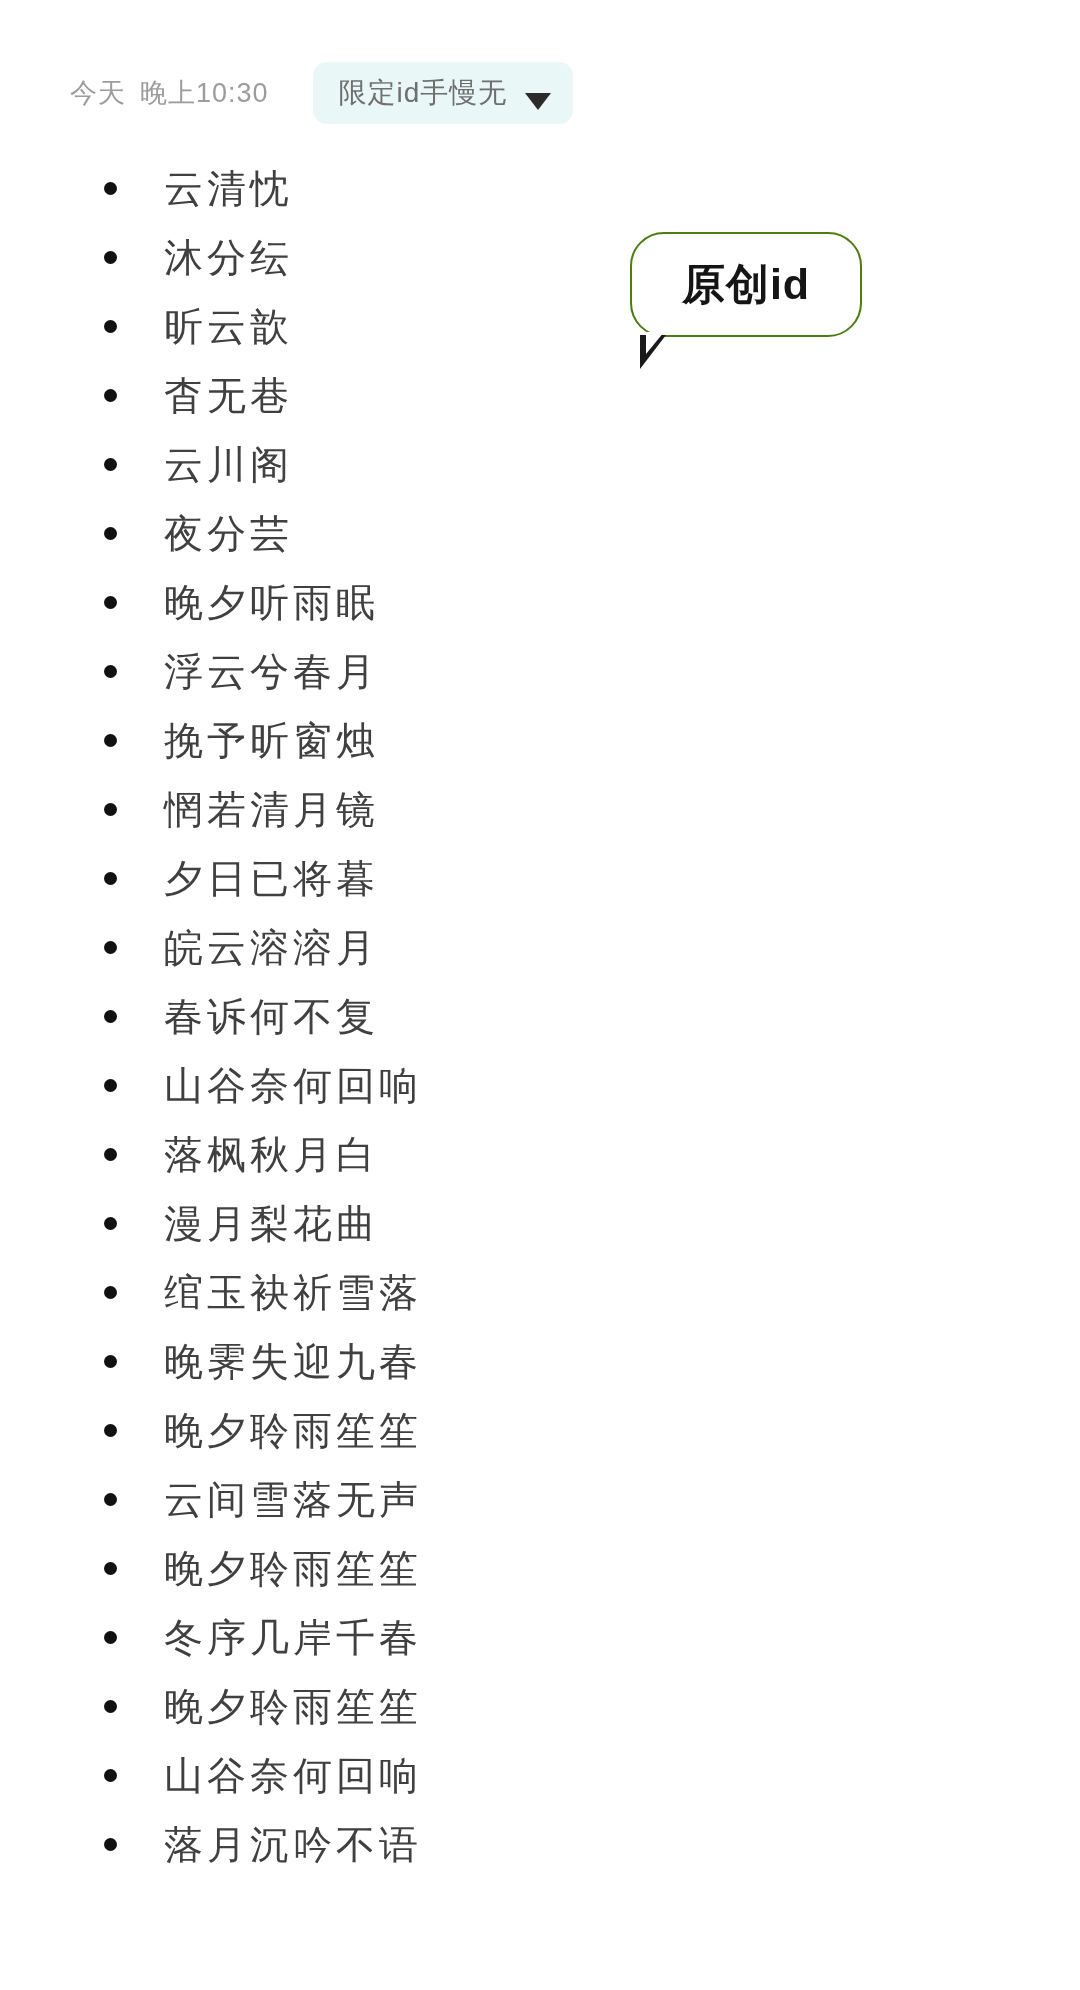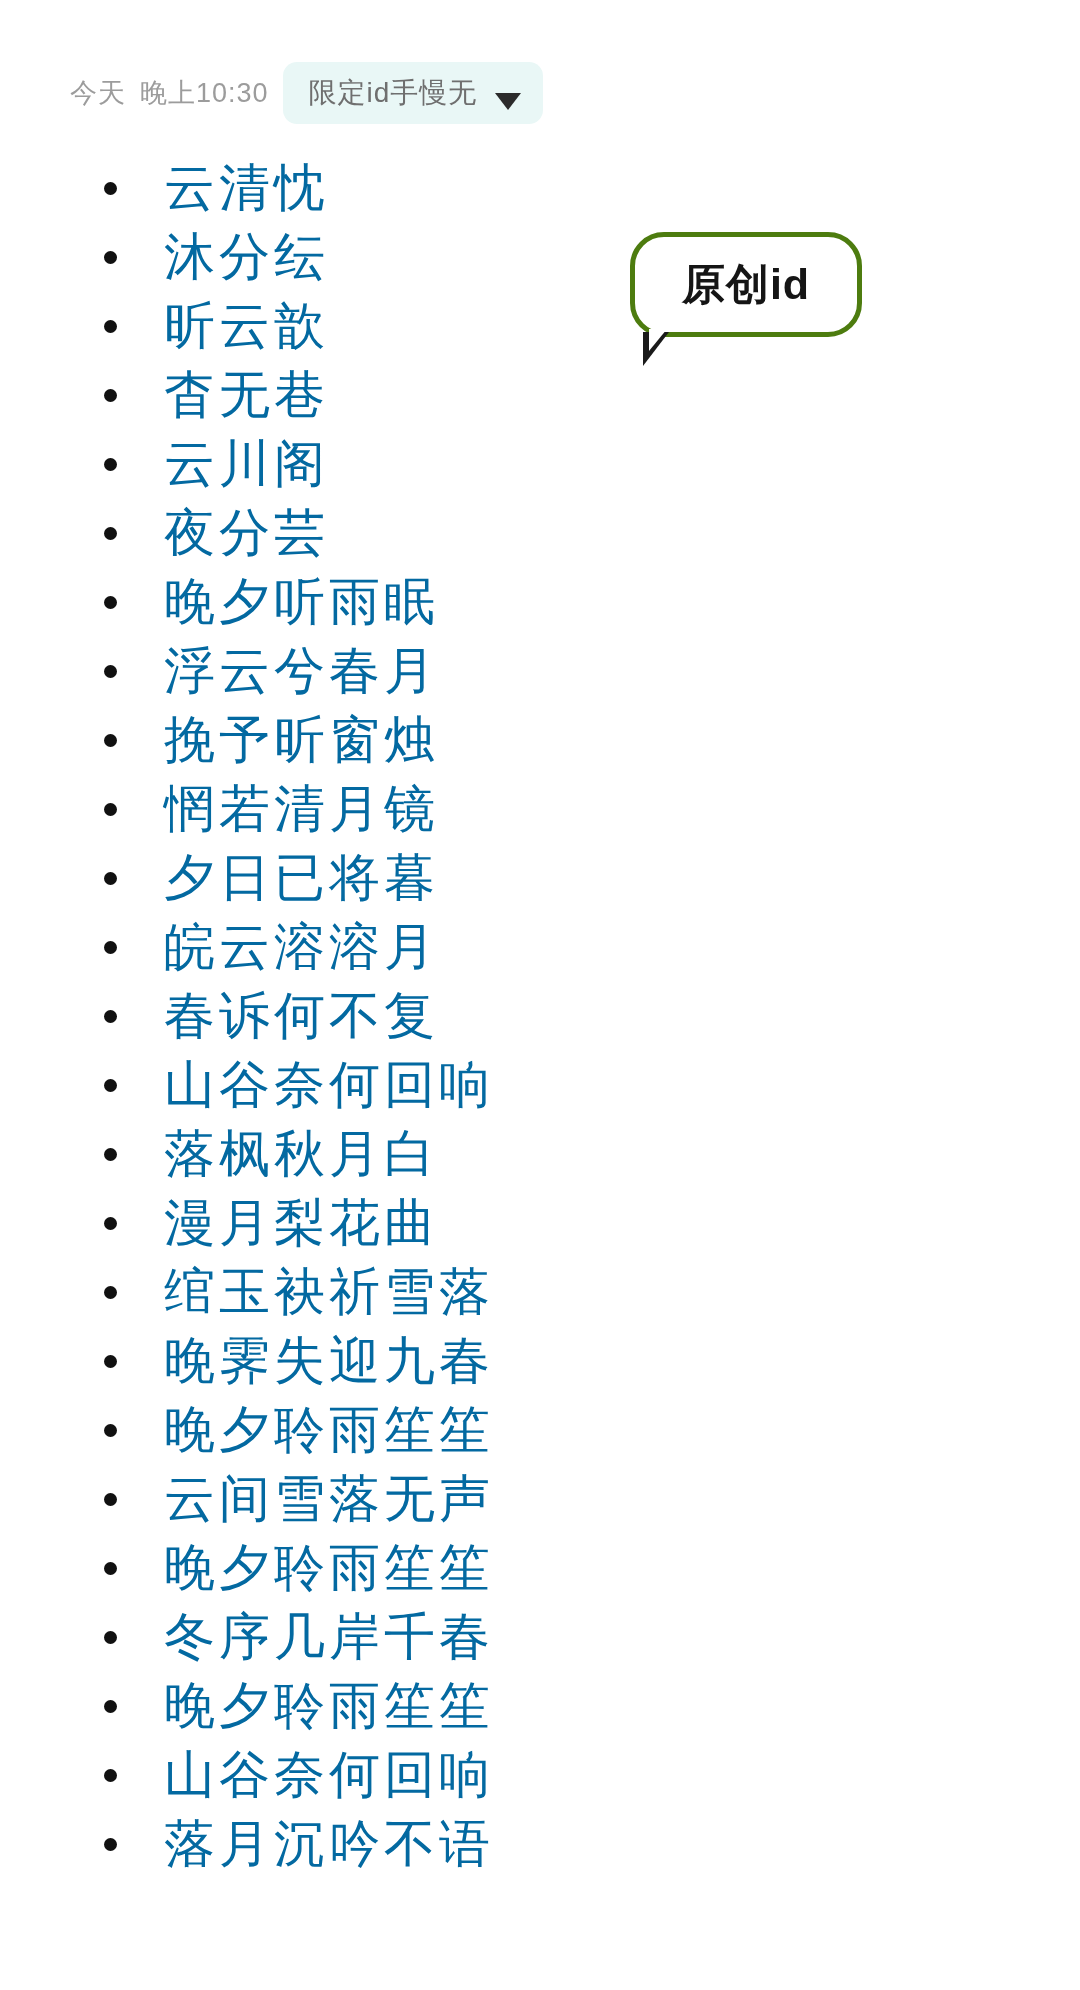--- a/index.html
+++ b/index.html
@@ -14,21 +14,21 @@
     color: #1a1a1a;
     position: relative;
     overflow-x: hidden;
   }
 
   
   .header {
     display: flex;
     align-items: center;
     padding: 62px 0 0 70px;
-    gap: 14px;
+    gap: 44px;
   }
   .timestamp {
     font-family: "Liberation Sans", sans-serif;
     font-size: 27px;
     color: #9c9c9c;
     letter-spacing: 1px;
     white-space: nowrap;
   }
   .timestamp .day { margin-right: 14px; }
 
@@ -73,39 +73,39 @@
   .bullet {
     width: 13px;
     height: 13px;
     border-radius: 50%;
     background: #111111;
     flex: 0 0 auto;
     margin-right: 47px;
   }
   .name {
     font-family: Liberation Serif, serif;
-    font-size: 51px;
+    font-size: 39px;
     letter-spacing: 4px;
-    color: #0369a1;
+    color: #404040;
     white-space: nowrap;
   }
 
   
   .bubble-wrap {
     position: absolute;
     left: 630px;
     top: 232px;
     width: 232px;
     height: 105px;
   }
   .bubble {
     position: relative;
     width: 100%;
     height: 100%;
-    border: 5px solid #4d7c0f;
+    border: 2px solid #4d7c0f;
     border-radius: 34px;
     background: #ffffff;
     display: flex;
     align-items: center;
     justify-content: center;
     box-sizing: border-box;
   }
   .bubble-text {
     font-family: "Liberation Sans", sans-serif;
     font-weight: bold;

